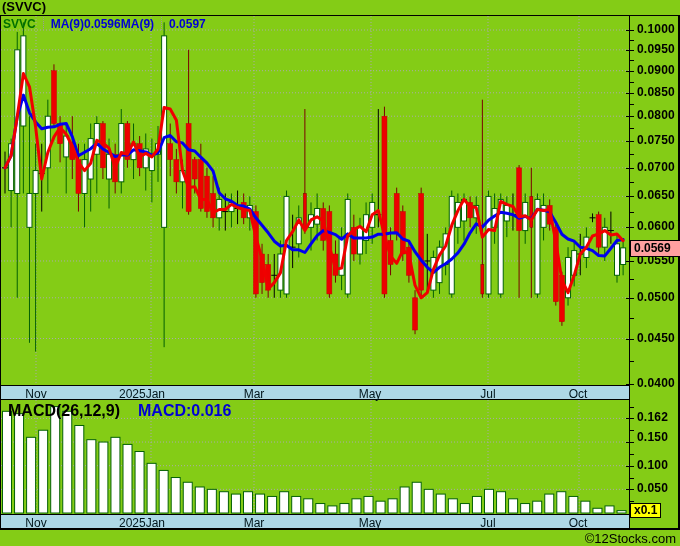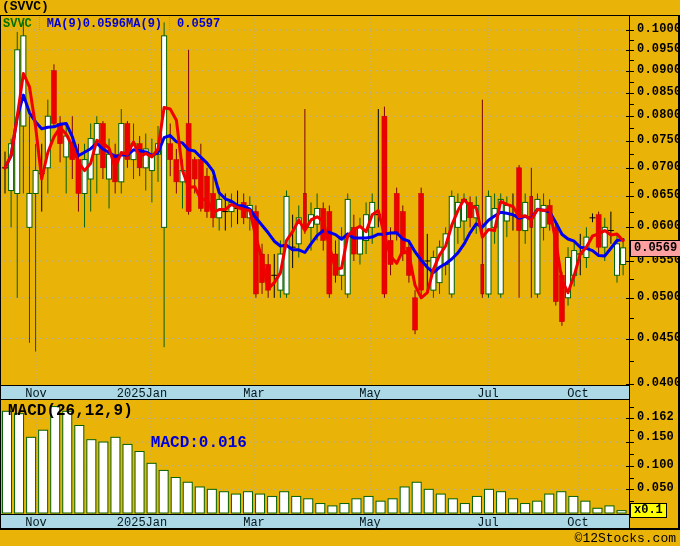--- a/index.html
+++ b/index.html
@@ -1,32 +1,32 @@
 <!DOCTYPE html>
 <html><head>
 <meta charset="utf-8">
 <style>
   html,body{margin:0;padding:0;background:#fff;}
-  #stage{position:relative;width:680px;height:546px;background:#eab308;overflow:hidden;
-         font-family:Liberation Mono, monospace;}
+  #stage{position:relative;width:680px;height:546px;background:#84cc16;overflow:hidden;
+         font-family:Liberation Sans, sans-serif;}
   .title{position:absolute;top:-1px;left:2px;font-size:13px;font-weight:bold;color:#000;}
   .frame-line{position:absolute;background:#000;}
   .plot{position:absolute;left:1px;}
   .band{position:absolute;left:1px;width:628px;background:#ADD8E6;border-top:1px solid #000;border-bottom:1px solid #000;box-sizing:border-box;}
   .month-label{position:absolute;top:1px;transform:translateX(-50%);font-size:12px;color:#00161c;white-space:nowrap;}
   .axis-label{position:absolute;left:637px;width:42px;height:15px;line-height:15px;font-size:12px;font-weight:bold;color:#000;letter-spacing:0.2px;}
   .tick{position:absolute;background:#000;height:1px;}
   .legend{position:absolute;top:17px;left:3px;display:flex;align-items:center;font-size:12px;height:13px;}
   .legend .sep{border-left:1px dotted #999;height:13px;margin:0 7px;}
   .lg-sym{color:#007000;font-weight:bold;}
   .lg-ma{color:#0000D6;font-weight:bold;}
   .lg-ma + .lg-ma{margin-left:0;}
   .macd-legend{position:absolute;top:402px;left:8px;font-size:16px;height:13px;display:flex;}
   .macd-name{color:#000;font-weight:bold;}
-  .macd-val{color:#0000D6;font-weight:bold;margin-left:18px;margin-top:32px;}
+  .macd-val{color:#0000D6;font-weight:bold;margin-left:18px;}
   .price-tag{position:absolute;left:630px;width:48px;height:15px;line-height:15px;background:#FFA0A0;border:1px solid #000;font-size:12px;font-weight:bold;color:#000;padding-left:3px;box-sizing:content-box;}
   .scale-tag{position:absolute;left:630px;top:503px;background:#FFFF00;border:1px solid #000;font-size:12px;font-weight:bold;color:#000;padding:0 3px;height:13px;line-height:13px;}
   .footer{position:absolute;top:531px;left:0;width:676px;text-align:right;font-size:13px;color:#000;}
 </style>
 </head>
 <body>
 <div id="stage">
 
   <div class="title">(SVVC)</div>
 

